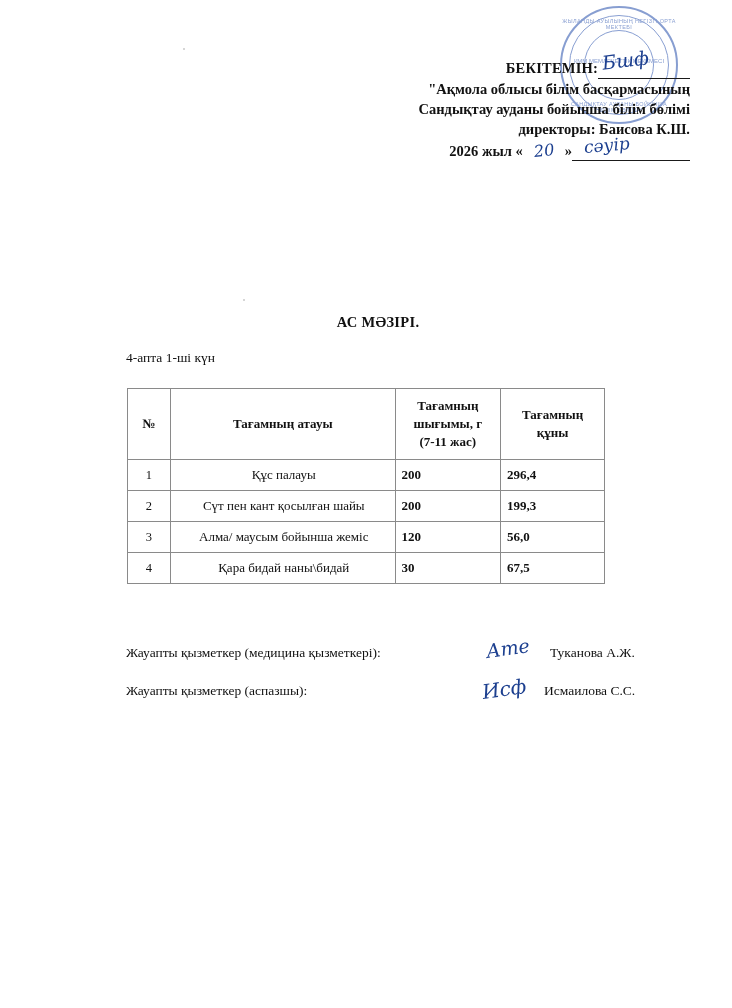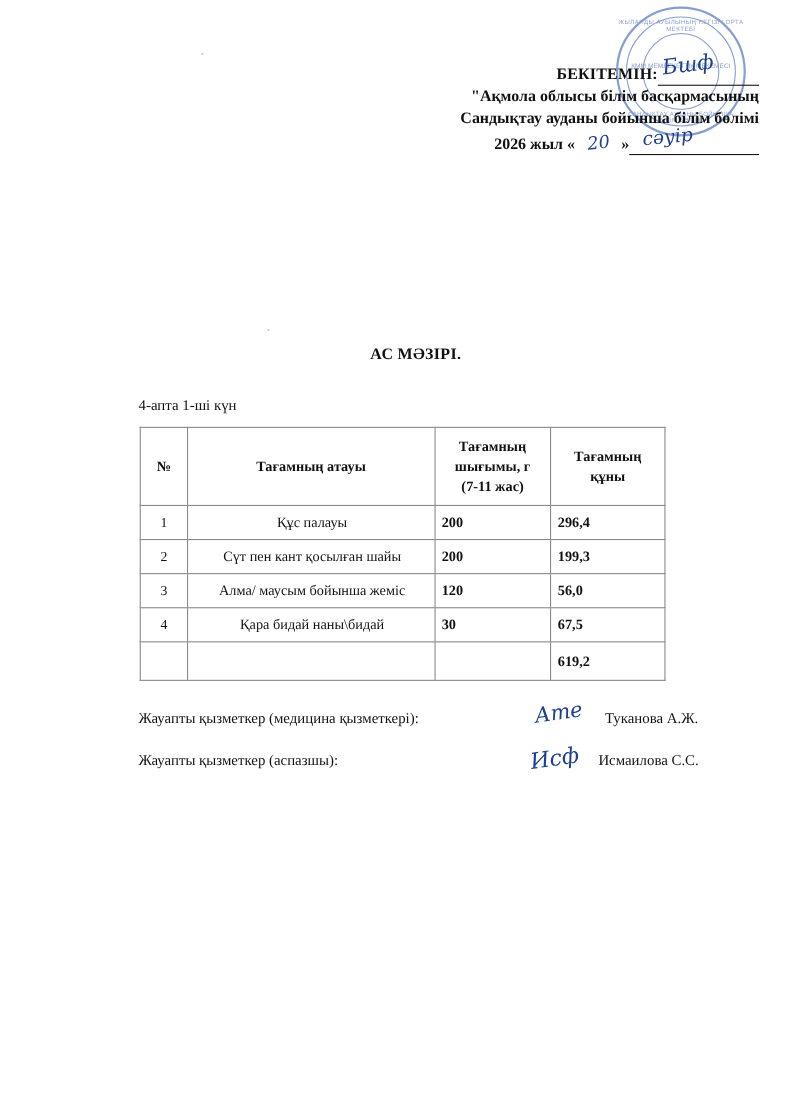--- a/index.html
+++ b/index.html
@@ -176,21 +176,21 @@
     width: 100%;
     text-align: center;
     font-weight: bold;
     font-size: 14.5px;
     letter-spacing: 0.3px;
     margin-left: 12px;
   }
 
   .week-day {
     position: absolute;
-    top: 361px;
+    top: 350px;
     left: 126px;
     font-size: 13.5px;
   }
 
   
   .menu-table {
     position: absolute;
     top: 388px;
     left: 127px;
     width: 478px;
@@ -295,20 +295,21 @@
       <div class="sc-bottom">САНДЫҚТАУ АУДАНЫ БОЙЫНША БІЛІМ БӨЛІМІ</div>
     </div>
   </div>
 
   <div class="approval">
     <div class="line1">
       <span class="label">БЕКІТЕМІН:</span><span class="sig-inline underline-u"><span class="ink">Бшф</span></span>
     </div>
     <div>"Ақмола облысы білім басқармасының</div>
     <div>Сандықтау ауданы бойынша білім бөлімі</div>
+    <div>директоры: Баисова К.Ш.</div>
     <div class="date-line">
       <span>2026 жыл</span>
       <span>«</span><span class="datebox"><span class="ink">20</span></span><span>»</span><span class="monthbox"><span class="ink">сәуір</span></span>
     </div>
   </div>
 
   <div class="doc-title">АС МӘЗІРІ.</div>
 
   <div class="week-day">4-апта 1-ші күн</div>
 
@@ -346,26 +347,20 @@
         <td class="c-name">Алма/ маусым бойынша жеміс</td>
         <td class="c-out">120</td>
         <td class="c-price">56,0</td>
       </tr>
       <tr>
         <td class="c-no">4</td>
         <td class="c-name">Қара бидай наны\бидай</td>
         <td class="c-out">30</td>
         <td class="c-price">67,5</td>
       </tr>
-      <tr class="total-row">
-        <td class="c-no"></td>
-        <td class="c-name"></td>
-        <td class="c-out"></td>
-        <td class="c-price">619,2</td>
-      </tr>
     </tbody>
   </table>
 
   <div class="sign-block">
     <div class="sign-row">
       <span class="sign-role">Жауапты қызметкер (медицина қызметкері):</span>
       <span class="sign-ink">Ате</span>
       <span class="sign-name">Туканова А.Ж.</span>
     </div>
     <div class="sign-row">

